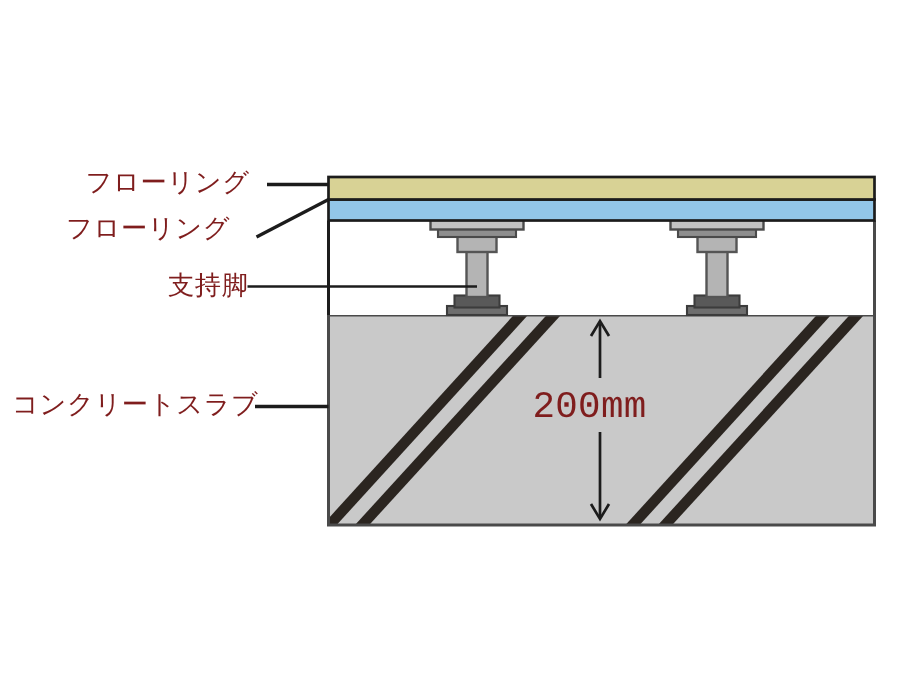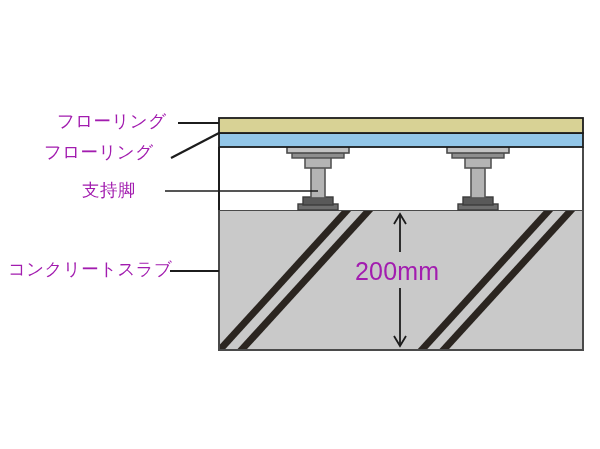--- a/index.html
+++ b/index.html
@@ -18,35 +18,36 @@
     position: absolute;
     left: 0; top: 0;
     width: 600px;
     height: 449px;
   }
   #stage svg {
     display: block;
   }
   .lbl {
     position: absolute;
-    color: #a21caf;
+    color: #7f1d1d;
     white-space: nowrap;
     line-height: 1;
   }
   .lbl-jp {
     font-size: 17.5px;
     letter-spacing: 0.4px;
   }
   .lbl-dim {
     font-size: 25px;
     letter-spacing: 0.2px;
+    font-family: Liberation Mono, monospace;
   }
   #label-flooring   { left: 57px;  top: 113px; }
   #label-basepanel  { left: 44px;  top: 144px; }
-  #label-pedestal   { left: 82px;  top: 182px; }
+  #label-pedestal   { left: 112px;  top: 182px; }
   #label-slab       { left: 8px;   top: 261px; }
   #label-dimension  { left: 355px; top: 259px; }
 </style>
 </head>
 <body>
 
 <div id="stage">
   <svg width="600" height="449" viewBox="0 0 600 449">
     <defs>
       <clipPath id="slabClip">

